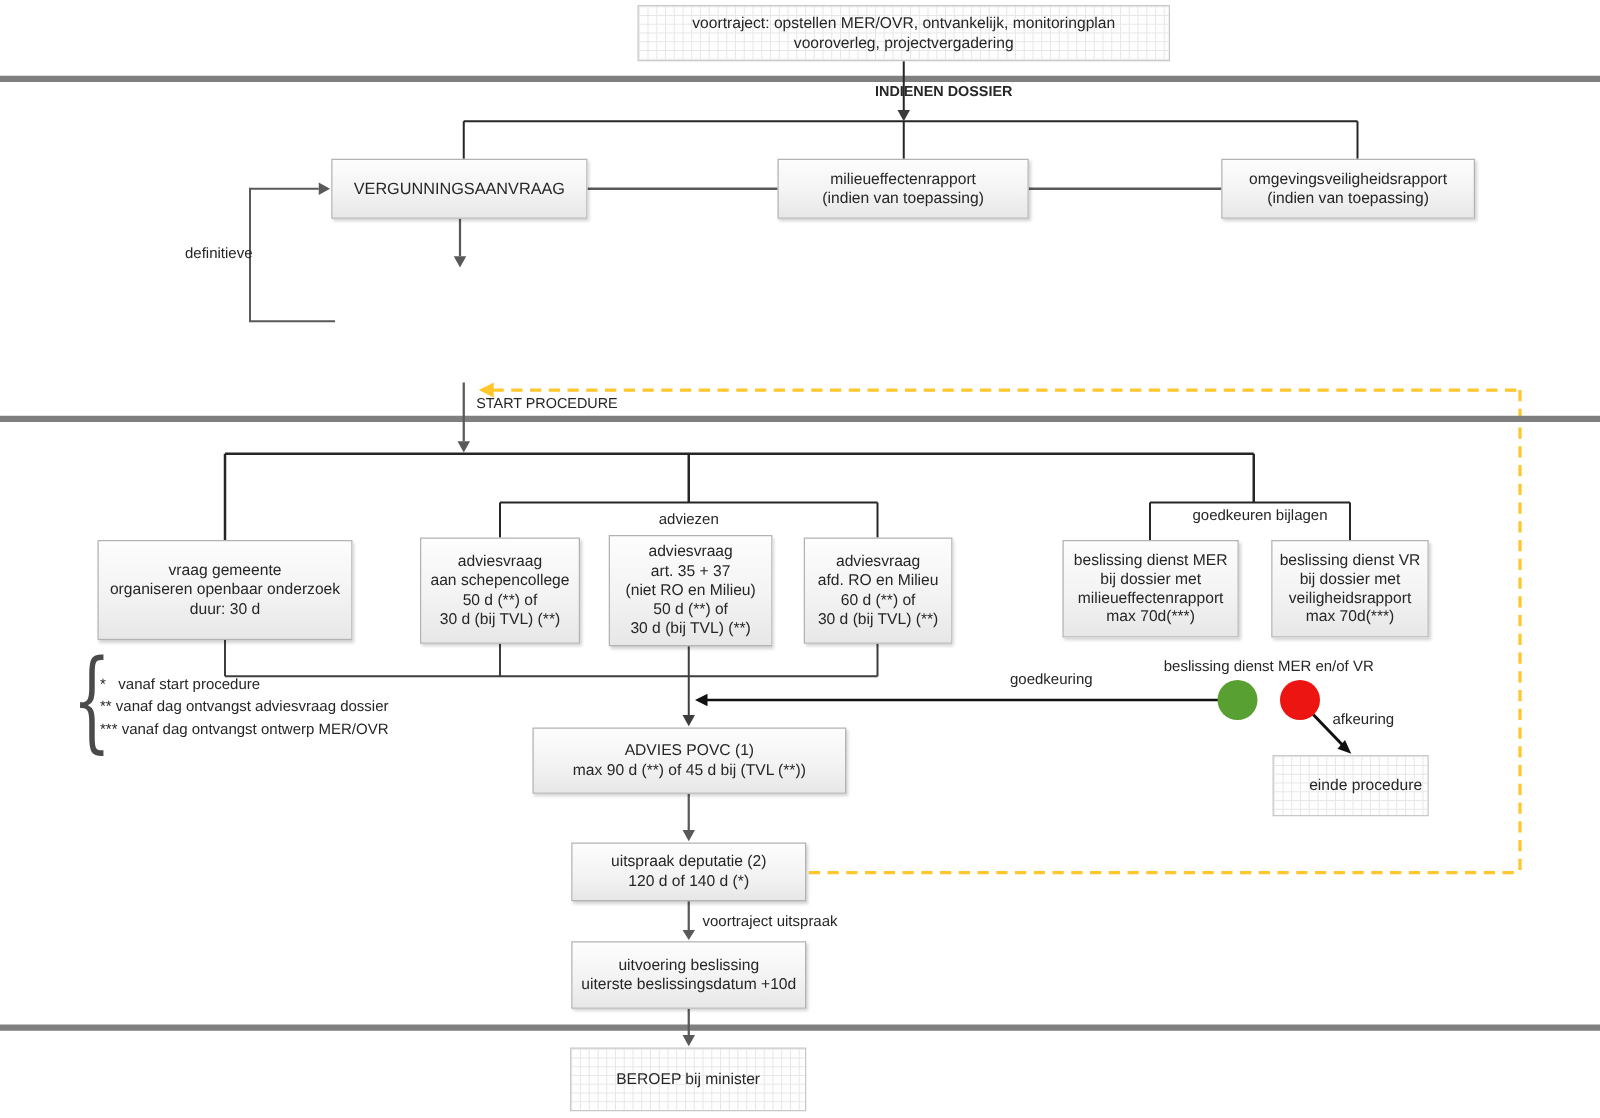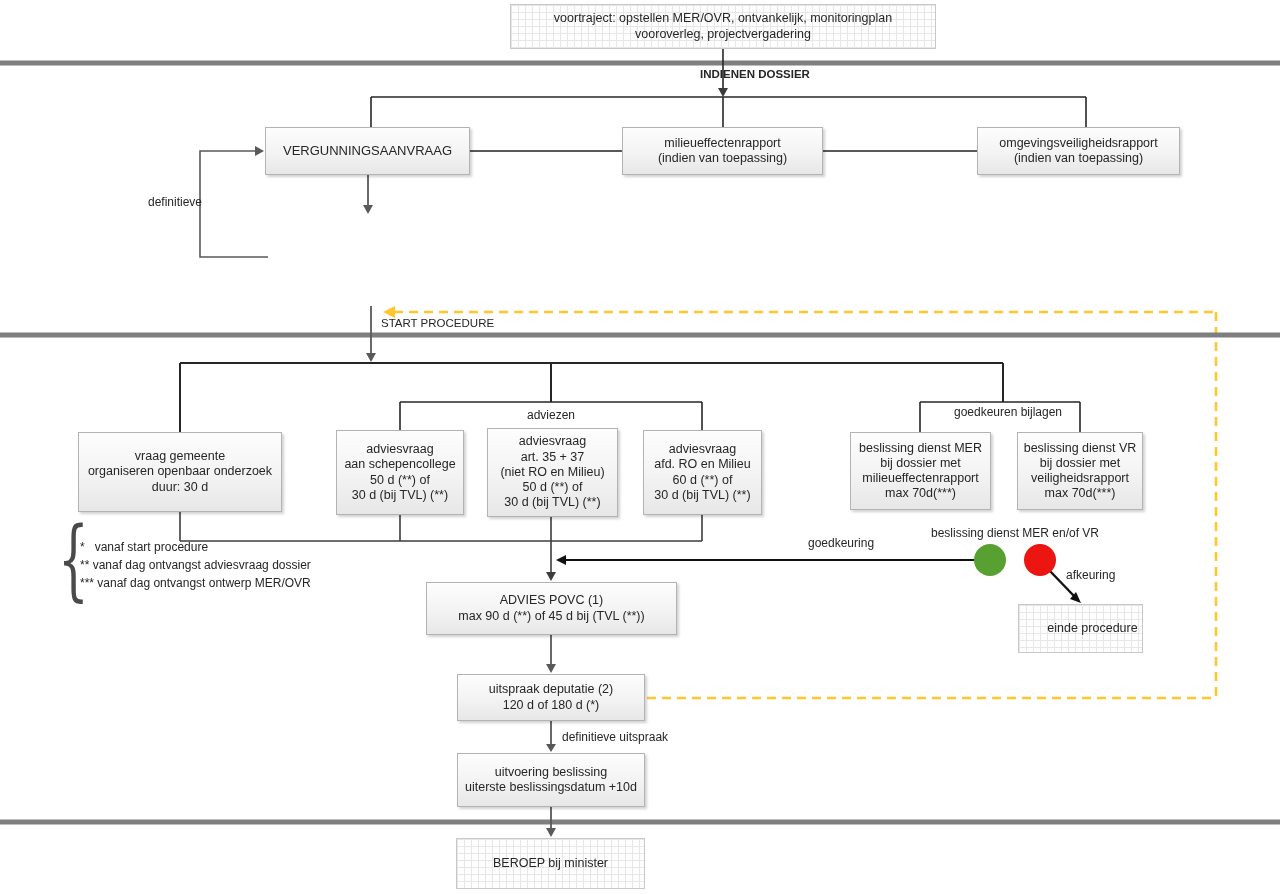--- a/index.html
+++ b/index.html
@@ -166,21 +166,21 @@
 bij dossier met
 veiligheidsrapport
 max 70d(***)</div>
 
   <div class="node grid" style="left:1018px;top:604px;width:125px;height:49px;padding-left:24px;">einde procedure</div>
 
   <div class="node" style="left:426px;top:582px;width:251px;height:53px;">ADVIES POVC (1)
 max 90 d (**) of 45 d bij (TVL (**))</div>
 
   <div class="node" style="left:457px;top:674px;width:188px;height:47px;">uitspraak deputatie (2)
-120 d of 180 d (*)</div>
+120 d of 140 d (*)</div>
 
   <div class="node" style="left:457px;top:753px;width:188px;height:54px;">uitvoering beslissing
 uiterste beslissingsdatum +10d</div>
 
   <div class="node grid" style="left:456px;top:838px;width:189px;height:51px;">BEROEP bij minister</div>
 
   <div class="label small" style="left:700px;top:68px;font-weight:bold;">INDIENEN DOSSIER</div>
 
   <div class="label" style="left:148px;top:195px;">definitieve</div>
 
@@ -189,21 +189,21 @@
   <div class="label center" style="left:511px;top:408px;width:80px;">adviezen</div>
 
   <div class="label center" style="left:938px;top:405px;width:140px;">goedkeuren bijlagen</div>
 
   <div class="label" style="left:808px;top:536px;">goedkeuring</div>
 
   <div class="label center" style="left:920px;top:526px;width:190px;">beslissing dienst MER en/of VR</div>
 
   <div class="label" style="left:1066px;top:568px;">afkeuring</div>
 
-  <div class="label" style="left:562px;top:730px;">definitieve uitspraak</div>
+  <div class="label" style="left:562px;top:730px;">voortraject uitspraak</div>
 
   <div class="label tvl" style="left:1289px;top:494px;">TVL</div>
 
   <div class="brace">{</div>
   <div class="label" style="left:80px;top:540px;">*   vanaf start procedure</div>
   <div class="label" style="left:80px;top:558px;">** vanaf dag ontvangst adviesvraag dossier</div>
   <div class="label" style="left:80px;top:576px;">*** vanaf dag ontvangst ontwerp MER/OVR</div>
 
 </div>
 

